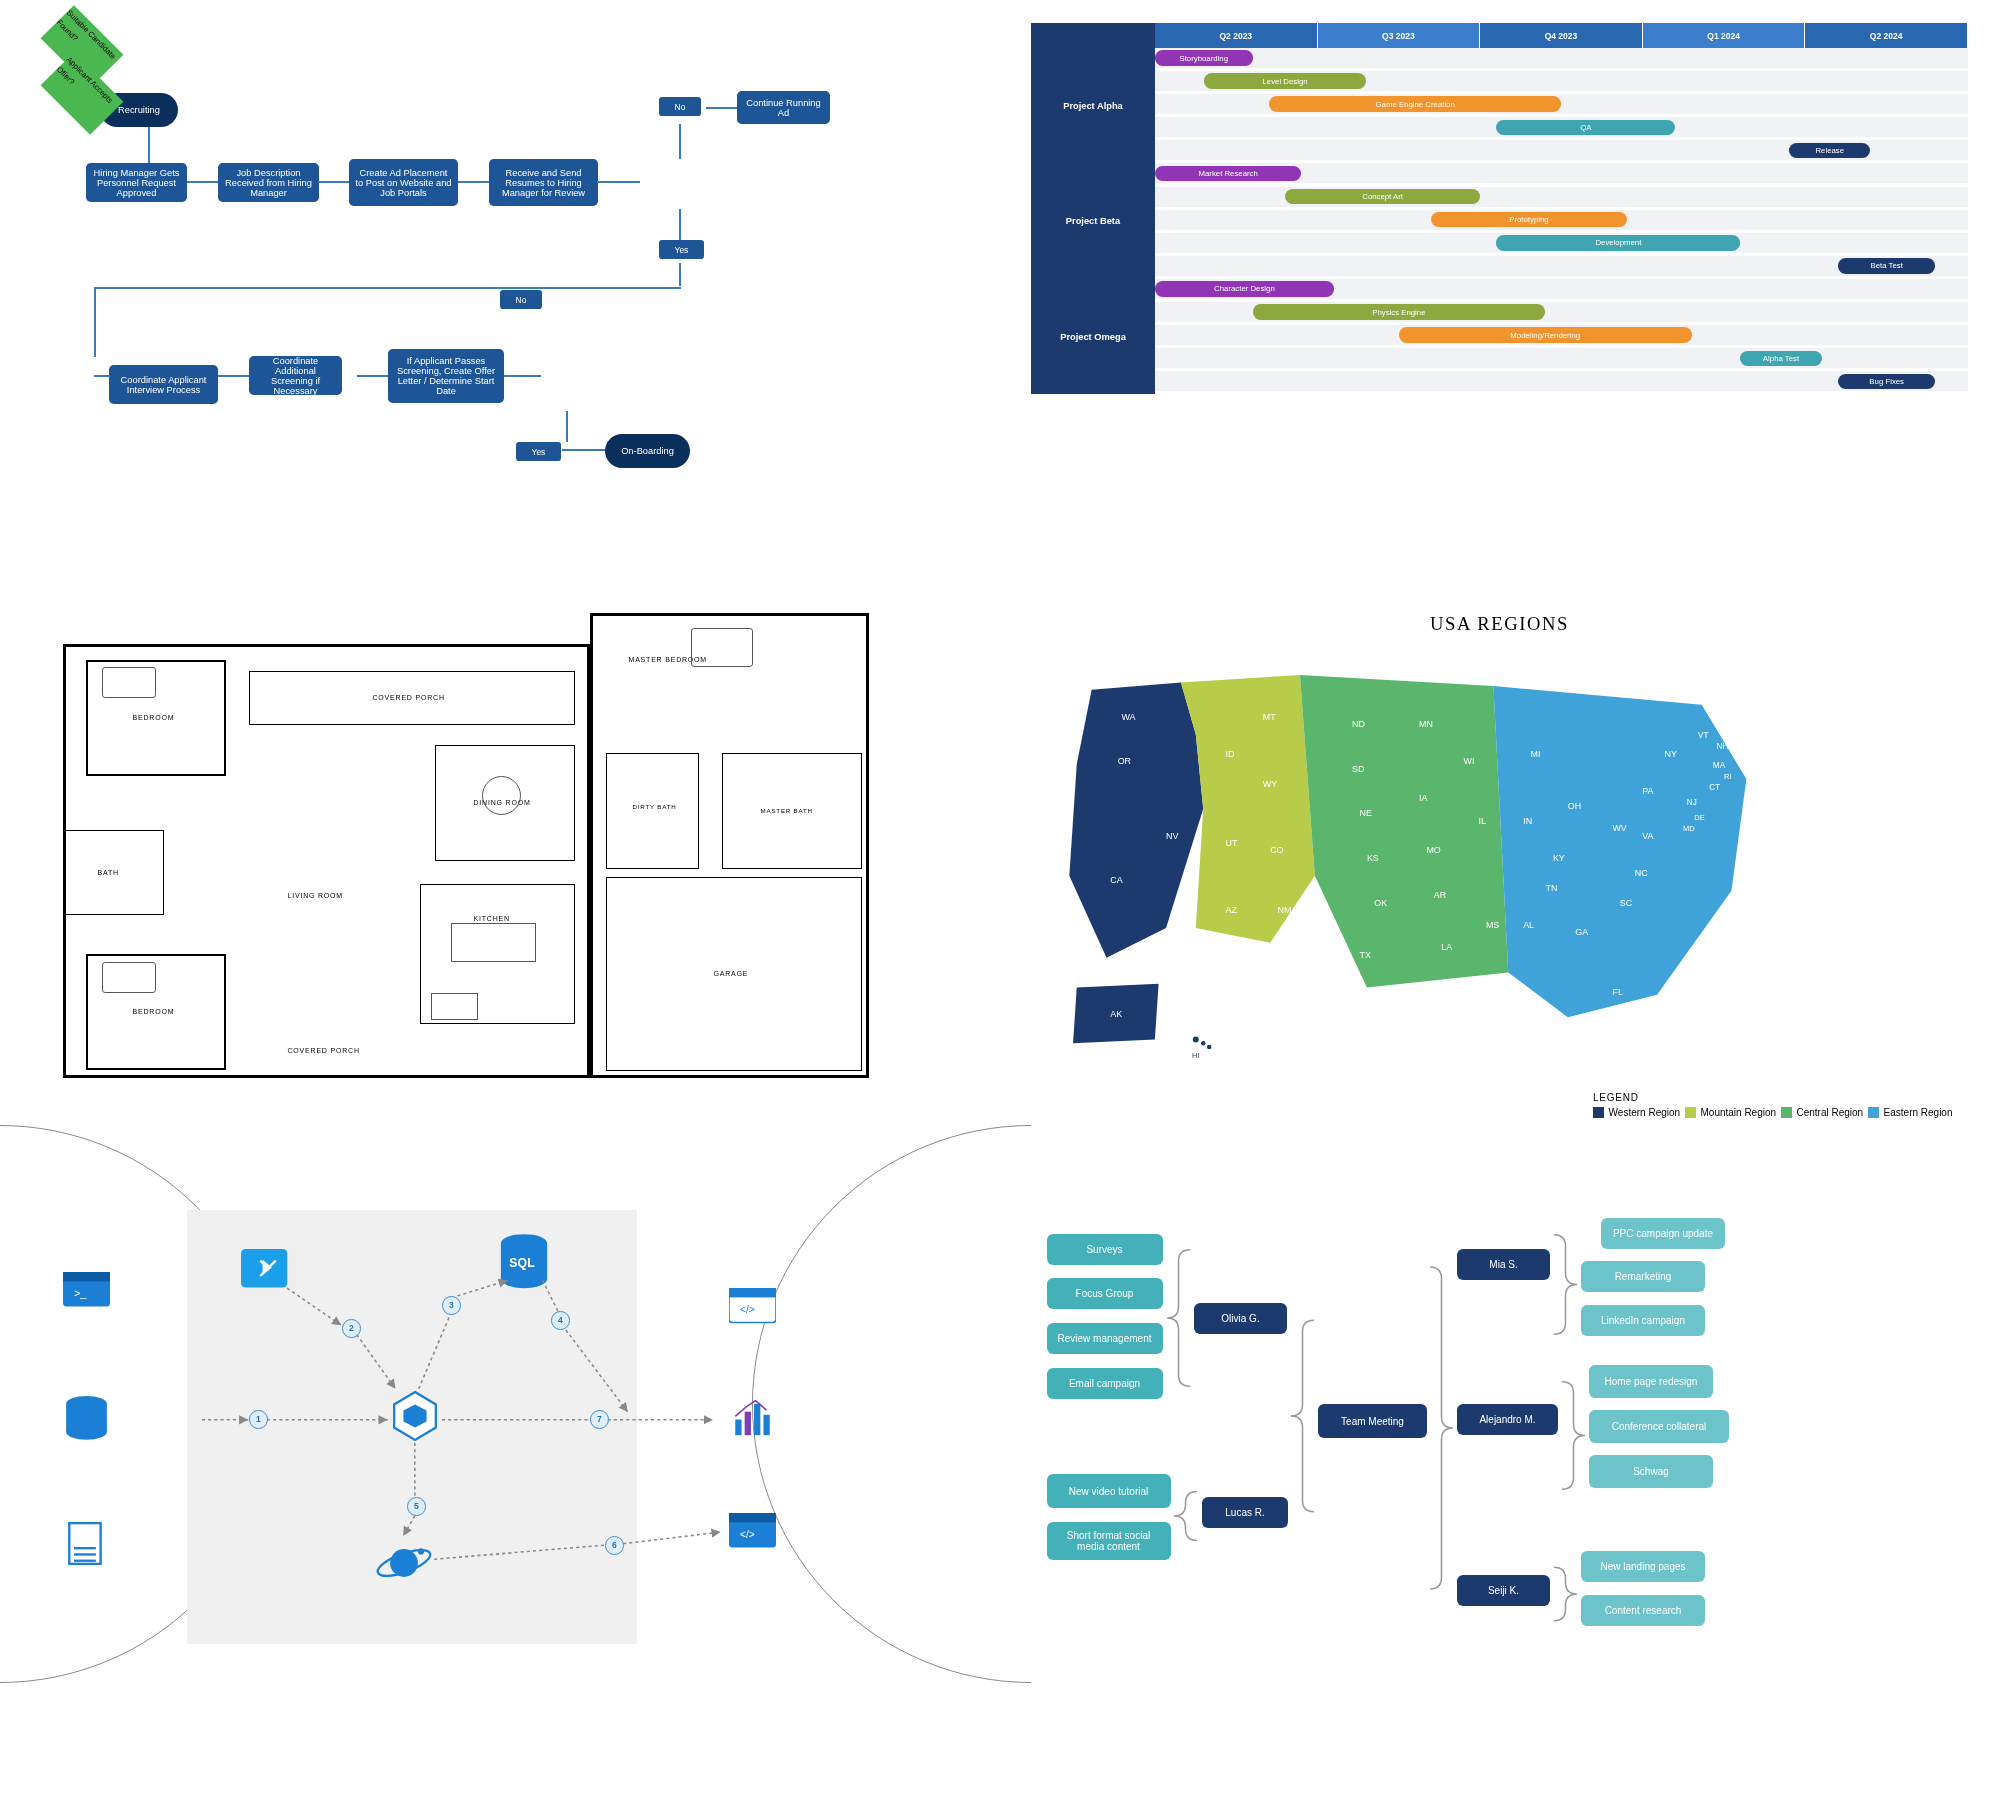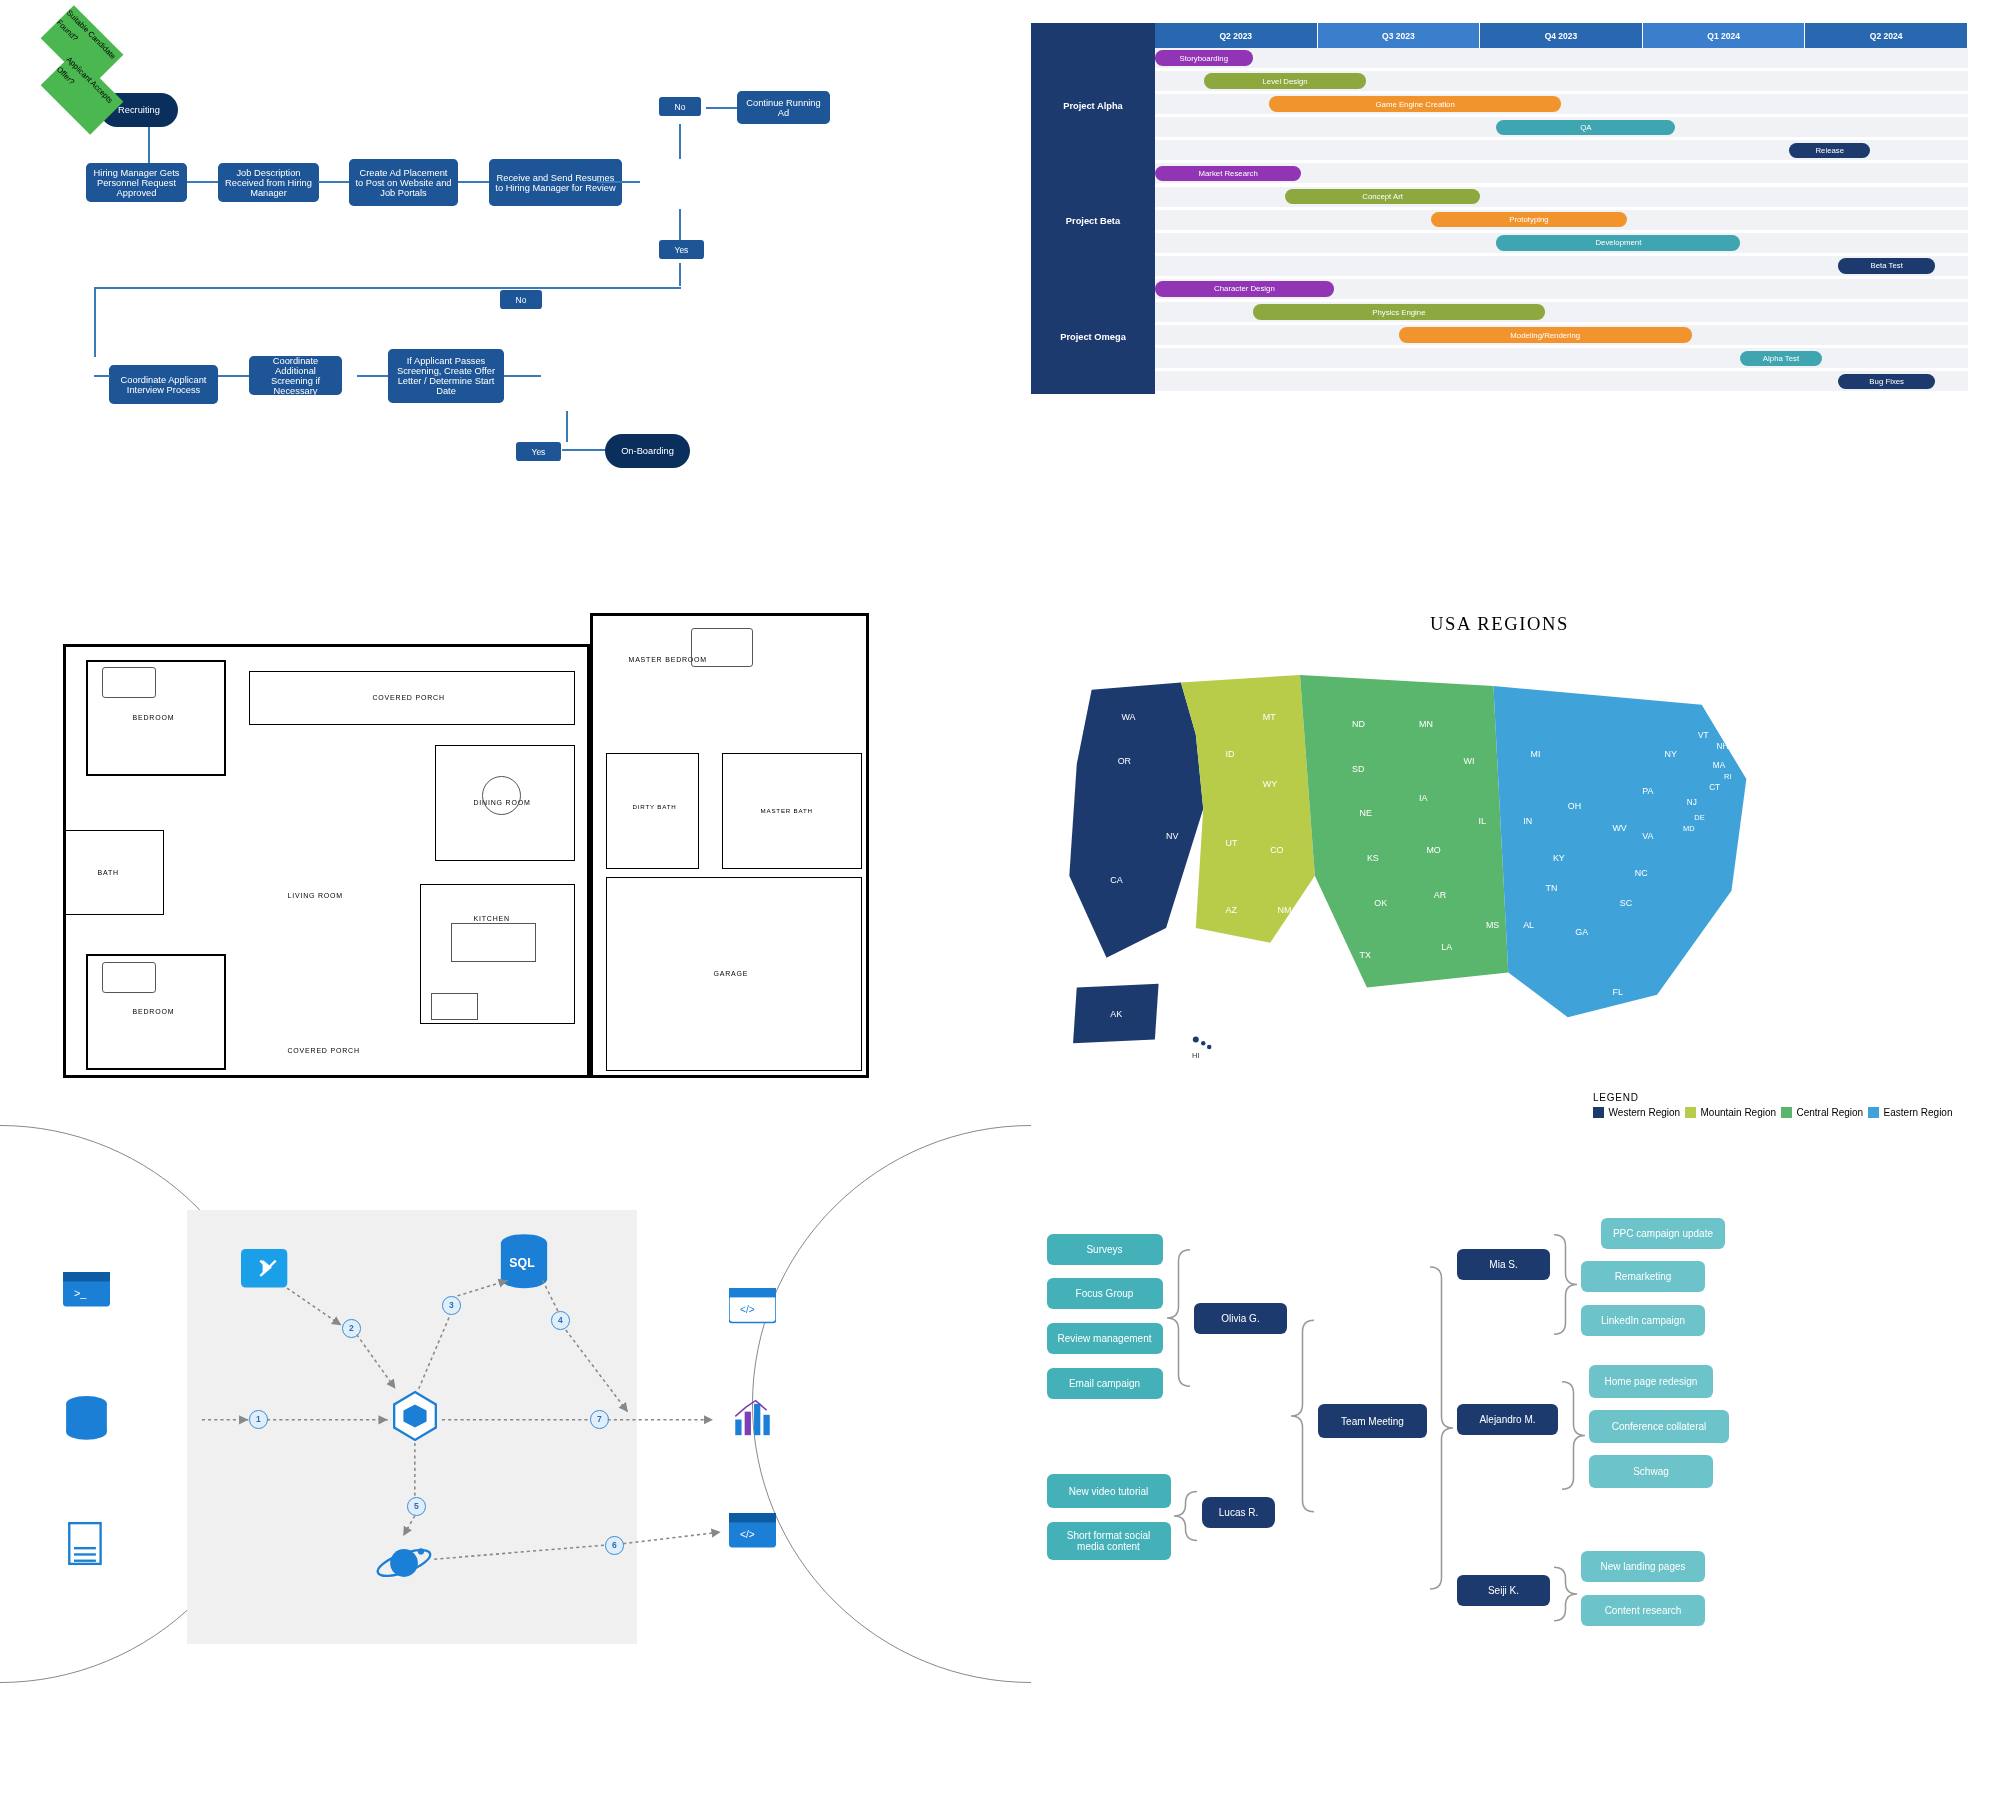--- a/index.html
+++ b/index.html
@@ -63,21 +63,21 @@
 </head>
 <body>
 
 <div class="grid">
 
   <div class="cell">
     <div class="fc-node fc-start" style="left:53px;top:70px;width:78px;height:34px">Recruiting</div>
     <div class="fc-node" style="left:39px;top:140px;width:101px;height:39px">Hiring Manager Gets Personnel Request Approved</div>
     <div class="fc-node" style="left:171px;top:140px;width:101px;height:39px">Job Description Received from Hiring Manager</div>
     <div class="fc-node" style="left:302px;top:136px;width:109px;height:47px">Create Ad Placement to Post on Website and Job Portals</div>
-    <div class="fc-node" style="left:442px;top:136px;width:133px;height:47px">Receive and Send Resumes to Hiring Manager for Review</div>
+    <div class="fc-node" style="left:442px;top:136px;width:109px;height:47px">Receive and Send Resumes to Hiring Manager for Review</div>
     <div class="fc-decision" style="left:597px;top:136px"><span>Suitable Candidate Found?</span></div>
     <div class="fc-yn" style="left:612px;top:74px">No</div>
     <div class="fc-node" style="left:690px;top:68px;width:93px;height:33px">Continue Running Ad</div>
     <div class="fc-yn" style="left:612px;top:217px">Yes</div>
     <div class="fc-node" style="left:62px;top:342px;width:109px;height:39px">Coordinate Applicant Interview Process</div>
     <div class="fc-node" style="left:202px;top:333px;width:93px;height:39px">Coordinate Additional Screening if Necessary</div>
     <div class="fc-node" style="left:341px;top:326px;width:116px;height:54px">If Applicant Passes Screening, Create Offer Letter / Determine Start Date</div>
     <div class="fc-decision" style="left:496px;top:329px"><span>Applicant Accepts Offer?</span></div>
     <div class="fc-yn" style="left:453px;top:267px">No</div>
     <div class="fc-yn" style="left:469px;top:419px">Yes</div>
@@ -405,21 +405,21 @@
         <div class="org-node o-teal" style="left: 15.5px; top: 181px; width: 116px; min-height: 31px;">Email campaign</div>
         <svg style="position:absolute;left:136px;top:62px;width:23px;height:138px;overflow:visible" viewBox="0 0 30 178" width="23" height="138">
           <path d="M0,89 Q15,89 15,74 L15,15 Q15,0 30,0 M0,89 Q15,89 15,104 L15,163 Q15,178 30,178" stroke="#999" stroke-width="2" fill="none"></path>
         </svg>
         <div class="org-node o-navy" style="left: 163px; top: 116px; width: 93px; min-height: 31px;">Olivia G.</div>
         <div class="org-node o-teal" style="left: 15.5px; top: 287px; width: 124px; min-height: 34px;">New video tutorial</div>
         <div class="org-node o-teal" style="left: 15.5px; top: 335px; width: 124px; min-height: 34px;">Short format social media content</div>
         <svg style="position:absolute;left:143px;top:304px;width:23px;height:50px;overflow:visible" viewBox="0 0 30 64" width="23" height="50">
           <path d="M0,32 Q15,32 15,17 L15,15 Q15,0 30,0 M0,32 Q15,32 15,47 L15,49 Q15,64 30,64" stroke="#999" stroke-width="2" fill="none"></path>
         </svg>
-        <div class="org-node o-navy" style="left: 171px; top: 310px; width: 73px; min-height: 31px; border-radius: 8px;">Lucas R.</div>
+        <div class="org-node o-navy" style="left: 171px; top: 310px; width: 86px; min-height: 31px;">Lucas R.</div>
         <svg style="position:absolute;left:260px;top:132px;width:23px;height:194px;overflow:visible" viewBox="0 0 30 250" width="23" height="194">
           <path d="M0,125 Q15,125 15,110 L15,15 Q15,0 30,0 M0,125 Q15,125 15,140 L15,235 Q15,250 30,250" stroke="#999" stroke-width="2" fill="none"></path>
         </svg>
         <div class="org-node o-navy" style="left: 287px; top: 217px; width: 109px; min-height: 34px;">Team Meeting</div>
         <svg style="position:absolute;left:399px;top:78px;width:23px;height:326px;overflow:visible" viewBox="0 0 30 420" width="23" height="326">
           <path d="M30,210 Q15,210 15,195 L15,15 Q15,0 0,0 M30,210 Q15,210 15,225 L15,405 Q15,420 0,420" stroke="#999" stroke-width="2" fill="none"></path>
         </svg>
         <div class="org-node o-navy" style="left: 426px; top: 62px; width: 93px; min-height: 31px;">Mia S.</div>
         <svg style="position:absolute;left:523px;top:47px;width:23px;height:101px;overflow:visible" viewBox="0 0 30 130" width="23" height="101">
           <path d="M30,65 Q15,65 15,50 L15,15 Q15,0 0,0 M30,65 Q15,65 15,80 L15,115 Q15,130 0,130" stroke="#999" stroke-width="2" fill="none"></path>

